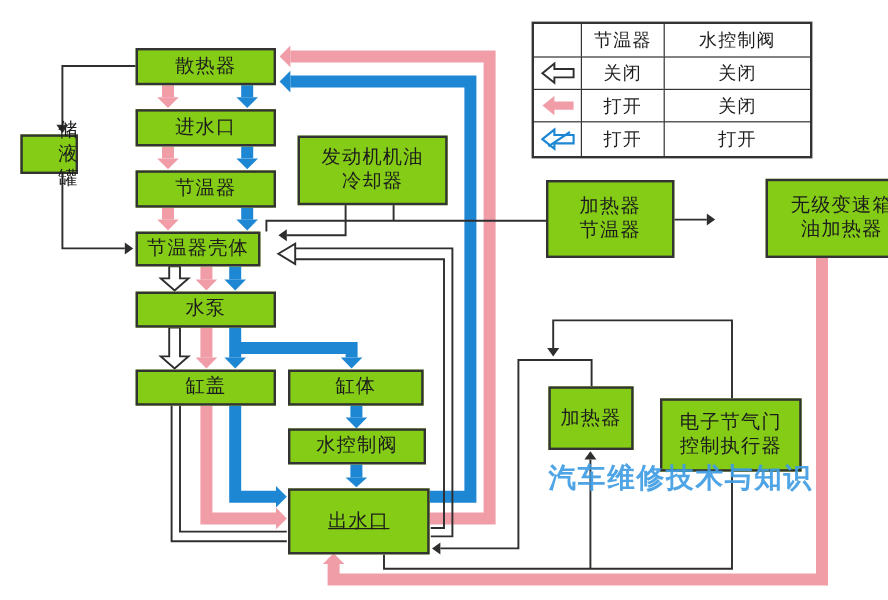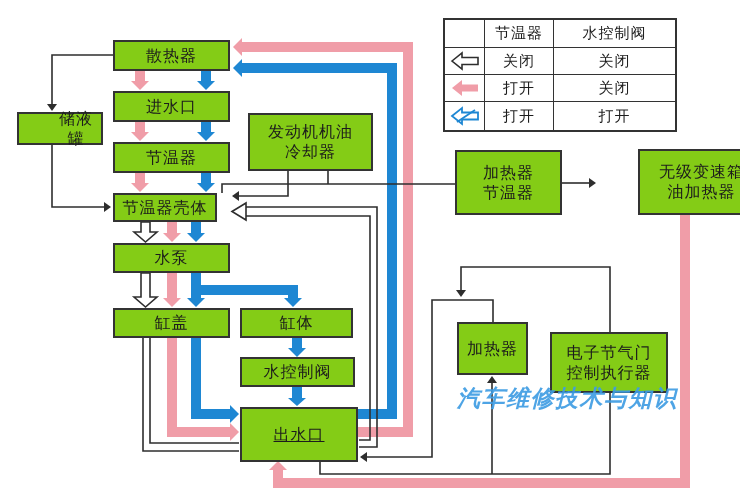--- a/index.html
+++ b/index.html
@@ -32,21 +32,21 @@
     border-left:1.5px solid #333;border-top:1.5px solid #333;
     display:flex;align-items:center;justify-content:center;
     font-size:15px;color:#1c1c1c;letter-spacing:1px;font-weight:500;
   }
   .lcell.c0{border-left:none;}
   .lcell.r0{border-top:none;}
   #watermark{
     position:absolute;left:457px;top:383px;z-index:3;
     font-size:23px;font-weight:bold;color:var(--watermark);
     letter-spacing:1.5px;font-family:"Liberation Sans","DejaVu Sans",sans-serif;
-    opacity:.92;white-space:nowrap;font-style:italic;
+    opacity:.92;white-space:nowrap;
   }
 </style>
 </head>
 <body>
 
 <div id="stage">
 
   <svg id="wires" width="740" height="500" viewBox="0 0 740 500">
 
     <g>
@@ -118,21 +118,21 @@
       <path class="thin" d="M493,322 V300 H432 V457 H367"></path>
         <polygon class="blkf" points="367,452 367,462 360,457"></polygon>
       <path class="thin" d="M492,474 V383"></path>
         <polygon class="blkf" points="487,383 497,383 492,376"></polygon>
       <path class="thin" d="M320,462 V474 H610 V392"></path>
     </g>
   </svg>
 
   <div class="node" style="left:113px;top:40px;width:117px;height:31px;"><span>散热器</span></div>
   <div class="node" style="left:113px;top:91px;width:117px;height:31px;"><span>进水口</span></div>
-  <div class="node" style="left:17px;top:112px;width:86px;height:33px;padding-left:32px;"><span>储液罐</span></div>
+  <div class="node" style="left:17px;top:112px;width:48px;height:33px;padding-left:32px;"><span>储液罐</span></div>
   <div class="node" style="left:113px;top:142px;width:117px;height:31px;"><span>节温器</span></div>
   <div class="node" style="left:113px;top:193px;width:104px;height:29px;"><span>节温器壳体</span></div>
   <div class="node" style="left:113px;top:243px;width:117px;height:30px;"><span>水泵</span></div>
   <div class="node" style="left:240px;top:308px;width:113px;height:30px;"><span>缸体</span></div>
   <div class="node" style="left:113px;top:308px;width:117px;height:30px;"><span>缸盖</span></div>
   <div class="node" style="left:240px;top:357px;width:115px;height:30px;"><span>水控制阀</span></div>
   <div class="node" style="left:240px;top:407px;width:118px;height:55px;text-decoration:underline;"><span>出水口</span></div>
   <div class="node" style="left:248px;top:92px;width:125px;height:58px;margin-top:21px;"><span>发动机机油
 冷却器</span></div>
   <div class="node" style="left:455px;top:150px;width:107px;height:65px;"><span>加热器

